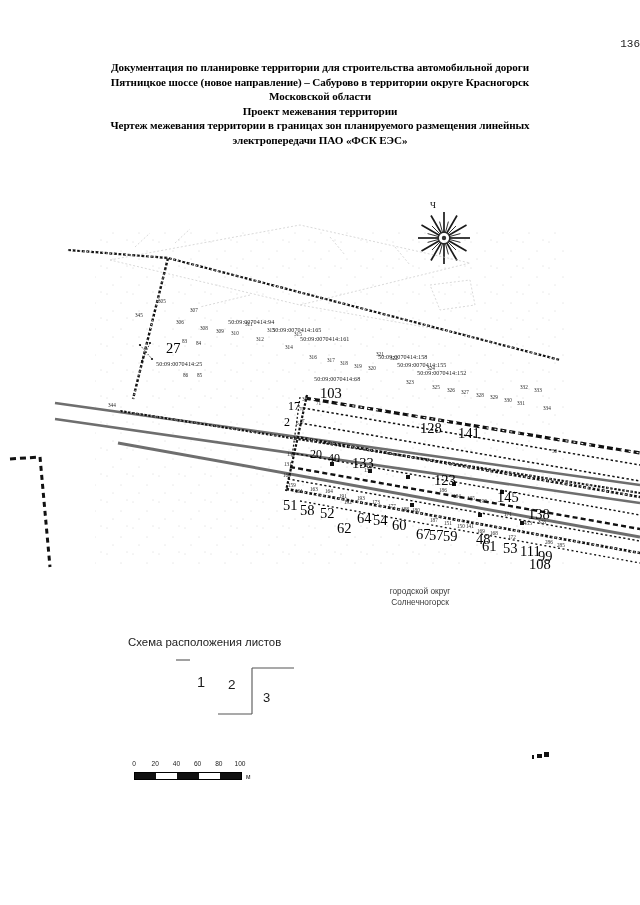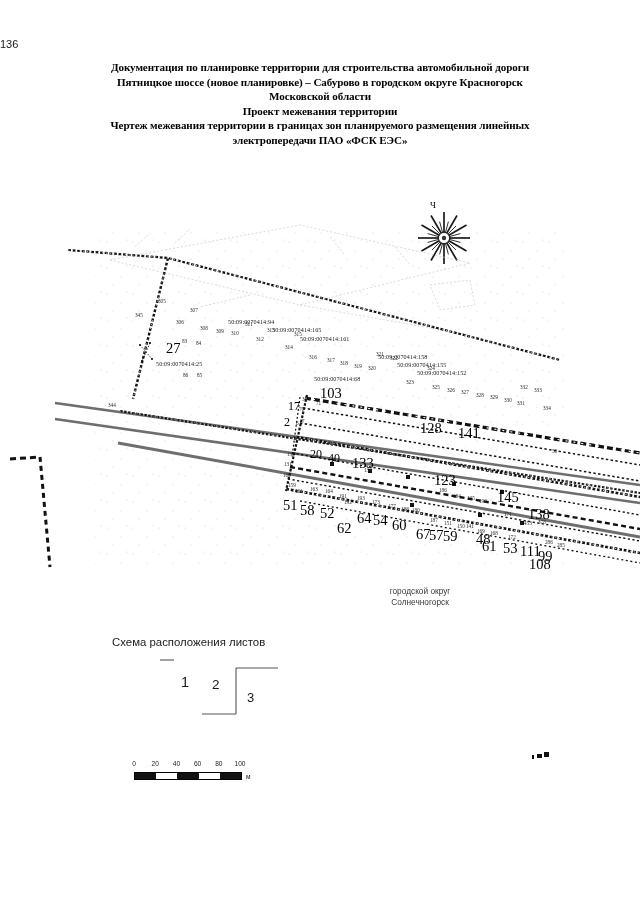--- a/index.html
+++ b/index.html
@@ -1,21 +1,21 @@
 <!DOCTYPE html>
 <html><head>
 <meta charset="utf-8">
 <style>
   html,body{margin:0;padding:0;background:#fff;}
   body{width:640px;height:905px;position:relative;overflow:hidden;
        font-family:"Liberation Serif",serif;color:#000;}
 
   
-  #page-number{position:absolute;left:0;top:38px;width:640px;text-align:left;
-      font-size:11px;font-family:Liberation Sans, sans-serif;color:#1a1a1a;}
+  #page-number{position:absolute;left:0;top:38px;width:640px;text-align:right;
+      font-size:11px;font-family:Liberation Mono, monospace;color:#1a1a1a;}
 
   
   #title-block{position:absolute;left:60px;top:60px;width:520px;text-align:center;
       font-weight:bold;font-size:11.1px;line-height:14.6px;color:#000;
       font-family:"Liberation Serif",serif;letter-spacing:-0.1px;}
   #title-block .ln{display:block;white-space:nowrap;}
 
   
   #map-canvas{position:absolute;left:0;top:185px;width:640px;height:420px;}
   #map-svg{position:absolute;left:0;top:0;}
@@ -31,21 +31,21 @@
   .cad{font-size:6.1px;letter-spacing:.1px;color:#1b1b1b;}
   .pt{font-size:5.2px;color:#262626;}
   .big{font-size:14.5px;color:#000;}
   .big2{font-size:12px;color:#000;}
 
   
   #municipality{position:absolute;left:355px;top:586px;width:130px;text-align:center;
       font-family:"Liberation Sans",sans-serif;font-size:8.3px;line-height:11px;color:#3a3a3a;}
 
   
-  #sheets-scheme{position:absolute;left:112px;top:636px;width:360px;height:85px;}
+  #sheets-scheme{position:absolute;left:128px;top:636px;width:360px;height:85px;}
   #sheets-title{position:absolute;left:0;top:0;font-family:"Liberation Sans",sans-serif;
       font-size:11.4px;color:#1b1b1b;}
   .sheet-num{position:absolute;font-family:"Liberation Sans",sans-serif;color:#1b1b1b;}
   #sheet-1{left:69px;top:38px;font-size:14.5px;}
   #sheet-2{left:100px;top:41px;font-size:13.5px;}
   #sheet-3{left:135px;top:54px;font-size:13px;}
   #sheets-svg{position:absolute;left:0;top:0;}
 
   
   #scale-bar{position:absolute;left:130px;top:760px;width:130px;height:30px;}
@@ -61,21 +61,21 @@
   
   #scan-artifact{position:absolute;left:532px;top:752px;width:20px;height:9px;}
 </style>
 </head>
 <body>
 
 <div id="page-number">136</div>
 
 <div id="title-block">
   <span class="ln">Документация по планировке территории для строительства автомобильной дороги</span>
-  <span class="ln">Пятницкое шоссе (новое планировке) – Сабурово в городском округе Красногорск</span>
+  <span class="ln">Пятницкое шоссе (новое направление) – Сабурово в территории округе Красногорск</span>
   <span class="ln">Московской области</span>
   <span class="ln">Проект межевания территории</span>
   <span class="ln">Чертеж межевания территории в границах зон планируемого размещения линейных</span>
   <span class="ln">электропередачи ПАО «ФСК ЕЭС»</span>
 </div>
 
 <div id="compass-label">Ч</div>
 <svg id="compass-rose" viewBox="0 0 75 72">
   <g transform="translate(37,40)">
     <circle r="6" fill="none" stroke="#444" stroke-width="1"></circle>

